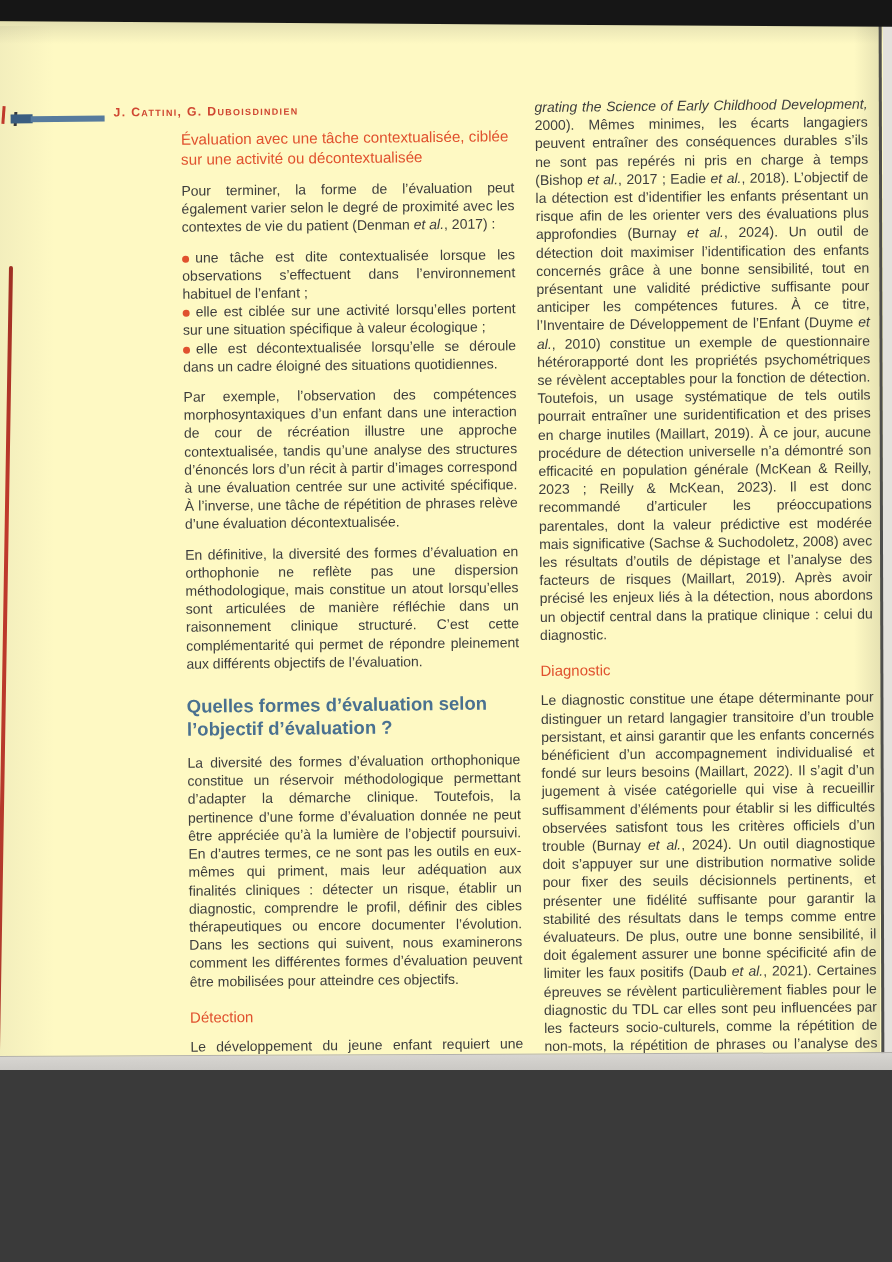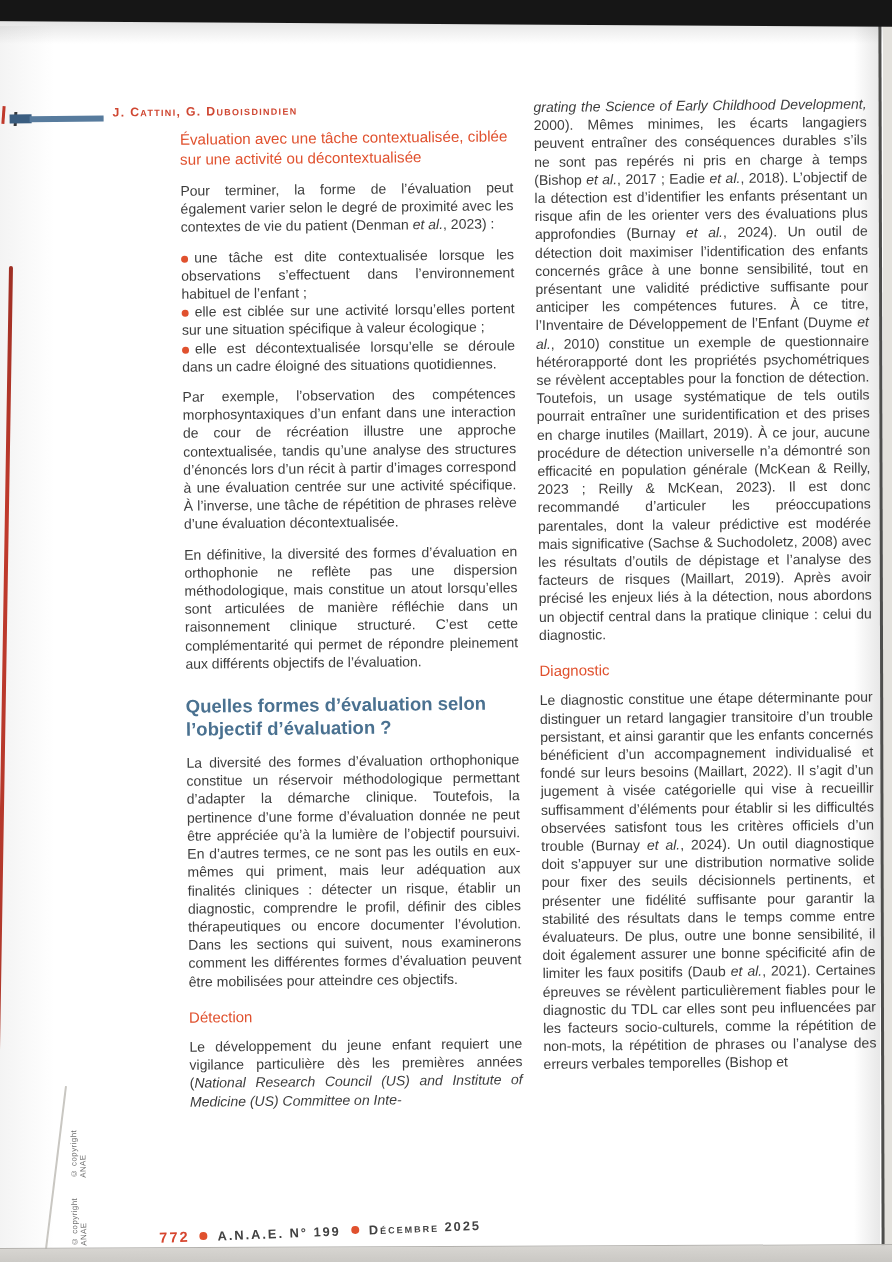--- a/index.html
+++ b/index.html
@@ -1,17 +1,17 @@
 <!DOCTYPE html>
 <html lang="fr"><head>
 <meta charset="utf-8">
 <style>
   html,body{margin:0;padding:0;background:#3a3a3a;}
-  .viewport{position:relative;width:892px;height:1262px;overflow:hidden;
-    background:#ffffff;font-family:"Liberation Sans",sans-serif;}
+  .viewport{position:relative;width:892px;height:1070px;overflow:hidden;
+    background:#fef9c3;font-family:"Liberation Sans",sans-serif;}
   
   .band-top{position:absolute;left:-12px;top:-7px;width:916px;height:31px;
     background:#161616;transform:rotate(.35deg);z-index:9;}
   .top-shade{position:absolute;left:0;top:22px;width:100%;height:22px;
     background:linear-gradient(rgba(70,70,70,.14),rgba(0,0,0,0));z-index:2;}
   .left-shade{position:absolute;left:0;top:26px;bottom:14px;width:54px;
     background:linear-gradient(to right,rgba(110,110,110,.08),rgba(0,0,0,0));z-index:1;}
   .right-shade{position:absolute;right:12px;top:24px;bottom:14px;width:26px;
     background:linear-gradient(to right,rgba(0,0,0,0),rgba(60,60,60,.12));z-index:2;}
   .right-line{position:absolute;right:9px;top:20px;bottom:8px;width:3px;
@@ -78,21 +78,21 @@
 
   <div class="content">
 
     <div class="hdr-bar-cap"></div>
     <div class="hdr-bar"></div>
     <div class="authors">J. Cattini, G. Duboisdindien</div>
 
     <div class="col col-left">
       <h2 class="h-orange">Évaluation avec une tâche contextualisée, ciblée sur une activité ou décontextualisée</h2>
 
-      <p class="para"><span>Pour terminer, la forme de l’évaluation peut également varier selon le degré de proximité avec les contextes de vie du patient (Denman </span><span style="font-style: italic;">et al.</span><span>, 2023) :</span></p>
+      <p class="para"><span>Pour terminer, la forme de l’évaluation peut également varier selon le degré de proximité avec les contextes de vie du patient (Denman </span><span style="font-style: italic;">et al.</span><span>, 2017) :</span></p>
 
       <div class="bullets">
         <div class="bullet"><span class="dot"></span><span><span>une tâche est dite contextualisée lorsque les observations s’effectuent dans l’environnement habituel de l’enfant ;</span></span></div>
         <div class="bullet"><span class="dot"></span><span><span>elle est ciblée sur une activité lorsqu’elles portent sur une situation spécifique à valeur écologique ;</span></span></div>
         <div class="bullet"><span class="dot"></span><span><span>elle est décontextualisée lorsqu’elle se déroule dans un cadre éloigné des situations quotidiennes.</span></span></div>
       </div>
 
       <p class="para"><span>Par exemple, l’observation des compétences morphosyntaxiques d’un enfant dans une interaction de cour de récréation illustre une approche contextualisée, tandis qu’une analyse des structures d’énoncés lors d’un récit à partir d’images correspond à une évaluation centrée sur une activité spécifique. À l’inverse, une tâche de répétition de phrases relève d’une évaluation décontextualisée.</span></p>
 
       <p class="para"><span>En définitive, la diversité des formes d’évaluation en orthophonie ne reflète pas une dispersion méthodologique, mais constitue un atout lorsqu’elles sont articulées de manière réfléchie dans un raisonnement clinique structuré. C’est cette complémentarité qui permet de répondre pleinement aux différents objectifs de l’évaluation.</span></p>

